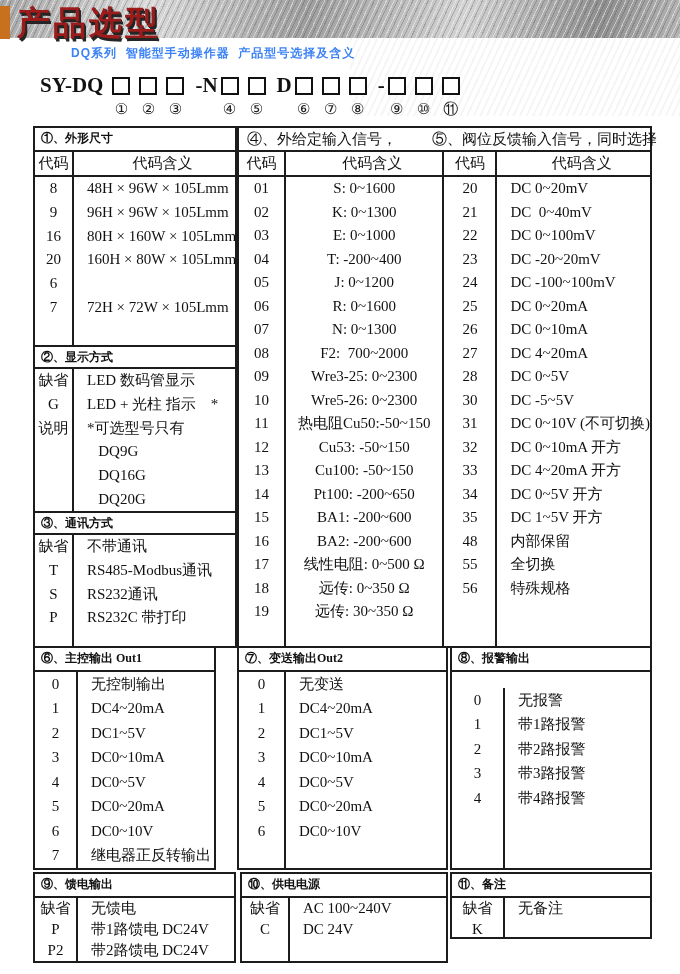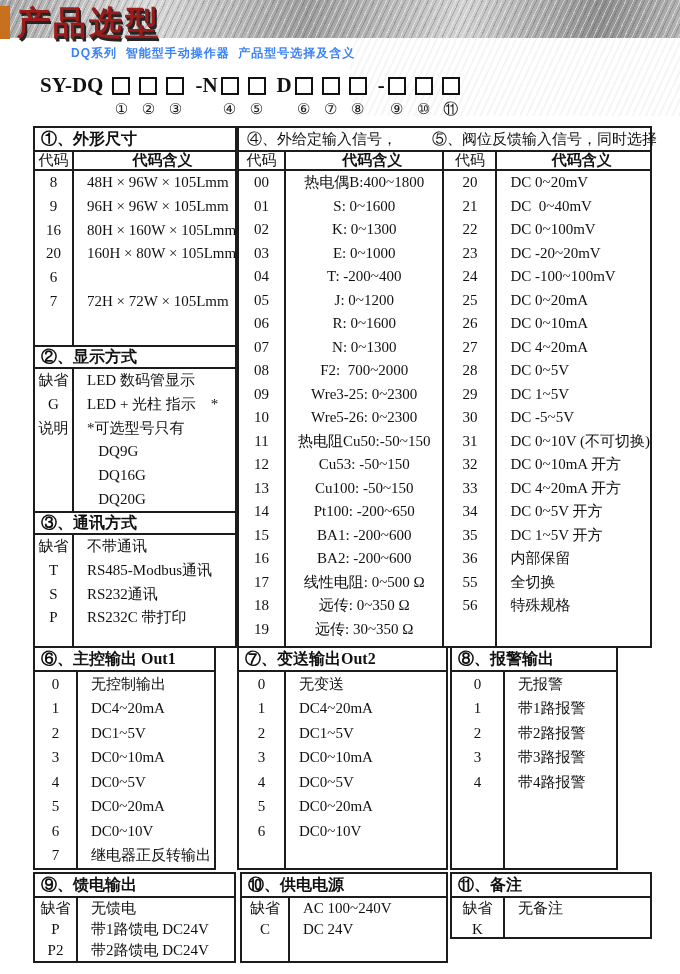--- a/index.html
+++ b/index.html
@@ -50,35 +50,35 @@
   .m-unit{display:flex;flex-direction:column;align-items:center;width:18px;margin:3px 9px 0 0;}
   .m-box{width:14px;height:14px;border:2px solid #111;background:#fff;}
   .m-digit{margin-top:6px;font-size:15px;line-height:16px;color:#1a1a1a;}
   
   .sec{
     position:absolute;box-sizing:border-box;border:2px solid var(--line,#1C1C1C);
     display:flex;flex-direction:column;background:#fff;
   }
   .title{
     flex:none;box-sizing:border-box;height:24px;line-height:21px;
-    font-weight:bold;font-size:16px;padding-left:6px;white-space:pre;
+    font-weight:bold;font-size:12px;padding-left:6px;white-space:pre;
     border-bottom:2px solid var(--line,#1C1C1C);
   }
   .title.mid{border-top:2px solid var(--line,#1C1C1C);line-height:20px;}
   .bd{position:relative;flex:auto;overflow:hidden;}
   .bd::before{
     content:"";position:absolute;left:var(--cw);top:0;bottom:0;width:2px;
     background:var(--line,#1C1C1C);
   }
   .t-row{display:flex;align-items:center;height:var(--rh);font-size:15px;}
   .t-row .c{flex:none;width:var(--cw);text-align:center;}
   .t-row .l{flex:auto;padding-left:13px;margin-left:2px;white-space:pre;}
   .center .t-row .l{text-align:center;padding-left:0;}
-  .t-row.hd{box-sizing:border-box;height:19px;border-bottom:2px solid var(--line,#1C1C1C);}
-  .t-row.hd .l{text-align:center;padding-left:16px;font-weight:bold;}
+  .t-row.hd{box-sizing:border-box;height:25px;border-bottom:2px solid var(--line,#1C1C1C);}
+  .t-row.hd .l{text-align:center;padding-left:16px;font-weight:normal;}
   
   .g-title{
     flex:none;box-sizing:border-box;height:24px;line-height:21px;position:relative;
     font-weight:normal;font-size:15px;border-bottom:2px solid var(--line,#1C1C1C);white-space:pre;
   }
   .g-title .t4{position:absolute;left:8px;top:1px;}
   .g-title .t5{position:absolute;left:193px;top:1px;}
   .g-body{flex:auto;display:flex;align-items:stretch;}
   .sub{position:relative;box-sizing:border-box;display:flex;flex-direction:column;}
   .sub::before{
@@ -232,24 +232,20 @@
     <span class="t4">④、外给定输入信号，</span>
     <span class="t5">⑤、阀位反馈输入信号，同时选择</span>
   </div>
   <div class="g-body">
     <div class="sub sub4 center" style="--cw:45px;--rh:23.5px;">
         <div class="t-row hd">
           <div class="c">代码</div>
           <div class="l">代码含义</div>
         </div>
         <div class="t-row">
-          <div class="c">00</div>
-          <div class="l">热电偶B:400~1800</div>
-        </div>
-        <div class="t-row">
           <div class="c">01</div>
           <div class="l">S: 0~1600</div>
         </div>
         <div class="t-row">
           <div class="c">02</div>
           <div class="l">K: 0~1300</div>
         </div>
         <div class="t-row">
           <div class="c">03</div>
           <div class="l">E: 0~1000</div>
@@ -354,24 +350,20 @@
         </div>
         <div class="t-row">
           <div class="c">27</div>
           <div class="l">DC 4~20mA</div>
         </div>
         <div class="t-row">
           <div class="c">28</div>
           <div class="l">DC 0~5V</div>
         </div>
         <div class="t-row">
-          <div class="c">29</div>
-          <div class="l">DC 1~5V</div>
-        </div>
-        <div class="t-row">
           <div class="c">30</div>
           <div class="l">DC -5~5V</div>
         </div>
         <div class="t-row">
           <div class="c">31</div>
           <div class="l">DC 0~10V (不可切换)</div>
         </div>
         <div class="t-row">
           <div class="c">32</div>
           <div class="l">DC 0~10mA 开方</div>
@@ -382,21 +374,21 @@
         </div>
         <div class="t-row">
           <div class="c">34</div>
           <div class="l">DC 0~5V 开方</div>
         </div>
         <div class="t-row">
           <div class="c">35</div>
           <div class="l">DC 1~5V 开方</div>
         </div>
         <div class="t-row">
-          <div class="c">36</div>
+          <div class="c">48</div>
           <div class="l">内部保留</div>
         </div>
         <div class="t-row">
           <div class="c">55</div>
           <div class="l">全切换</div>
         </div>
         <div class="t-row">
           <div class="c">56</div>
           <div class="l">特殊规格</div>
         </div>
@@ -469,21 +461,21 @@
         <div class="c">5</div>
         <div class="l">DC0~20mA</div>
       </div>
       <div class="t-row">
         <div class="c">6</div>
         <div class="l">DC0~10V</div>
       </div>
     </div>
 </div>
 
-<div class="sec" style="left:450px;top:646px;width:168px;height:224px;--cw:51px;--rh:24.5px;">
+<div class="sec" style="left:450px;top:646px;width:202px;height:224px;gap:16px;--cw:51px;--rh:24.5px;">
   <div class="title">⑧、报警输出</div>
   <div class="bd">
       <div class="t-row">
         <div class="c">0</div>
         <div class="l">无报警</div>
       </div>
       <div class="t-row">
         <div class="c">1</div>
         <div class="l">带1路报警</div>
       </div>

